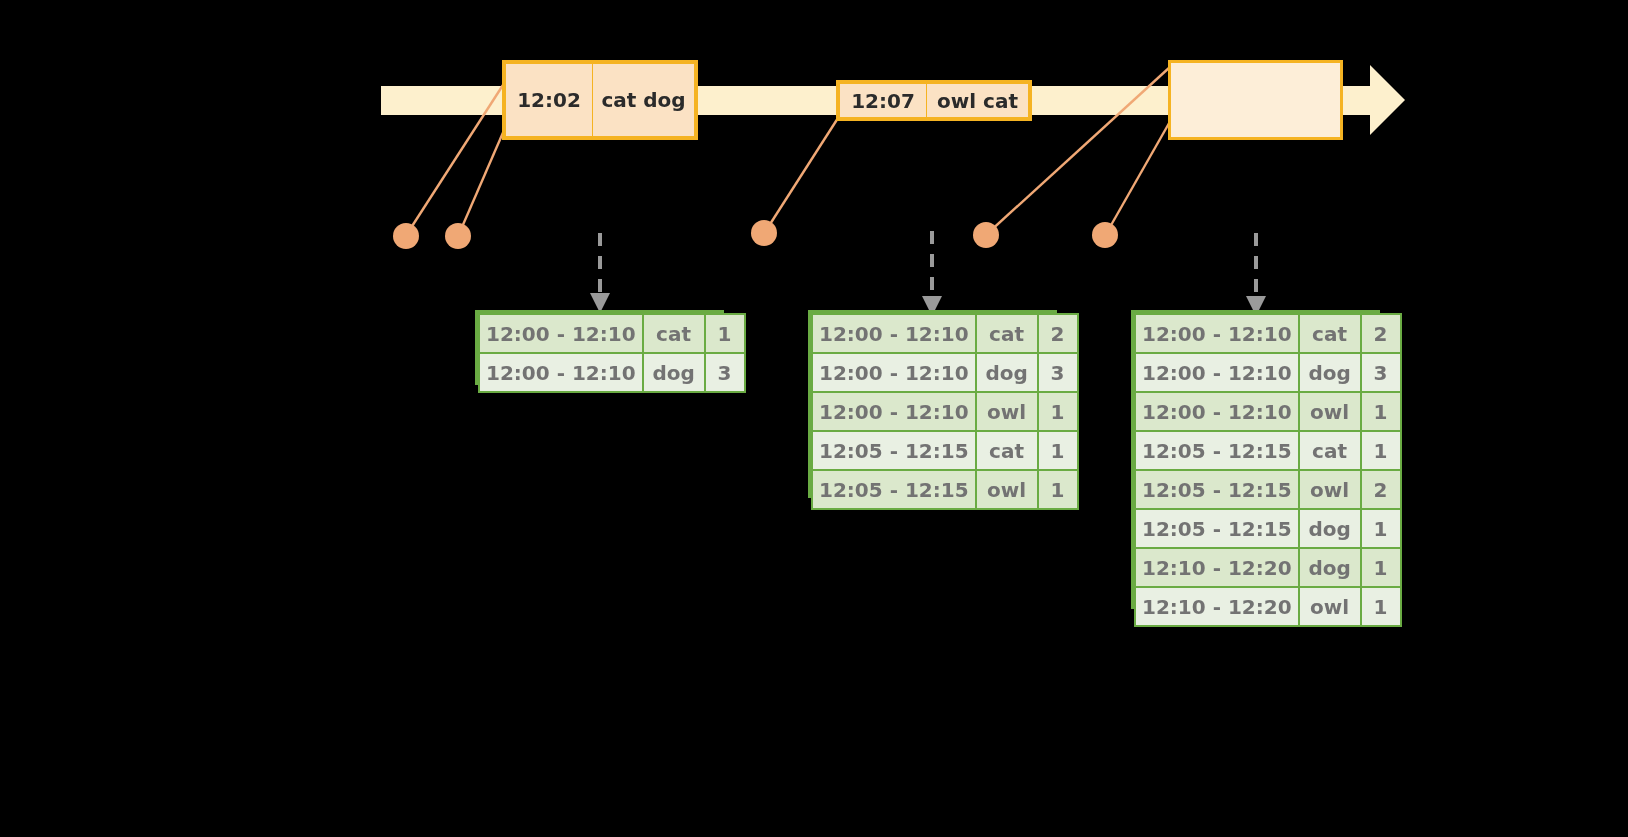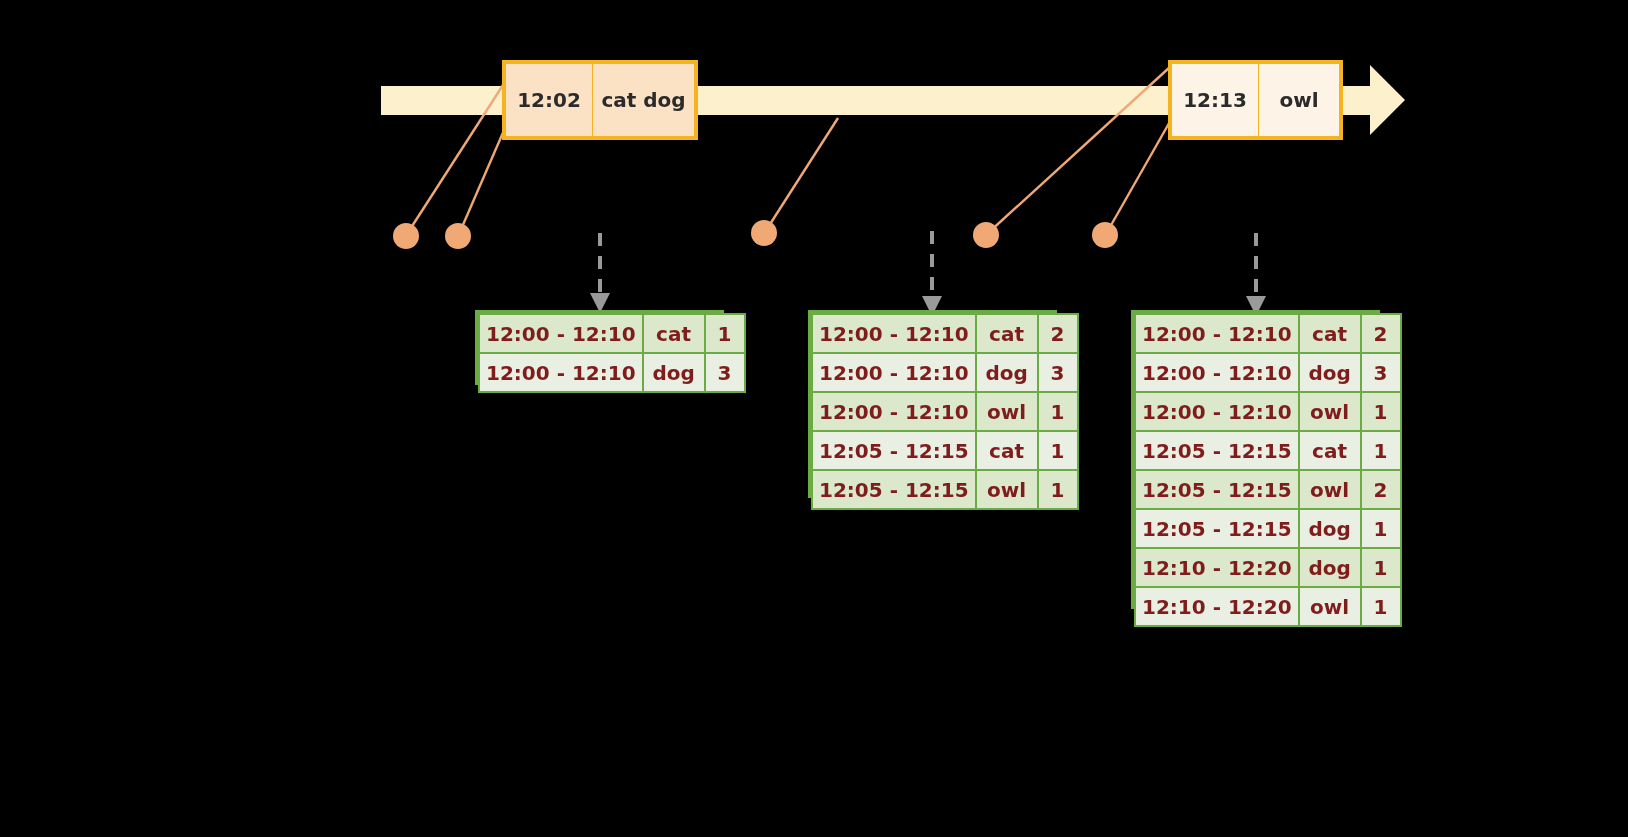--- a/index.html
+++ b/index.html
@@ -69,21 +69,21 @@
     background: #dce9ce;
     box-sizing: border-box;
   }
   .result-table table {
     border-collapse: collapse;
     width: 100%;
   }
   .result-table td {
     border: 2px solid #6aab43;
     font-size: 20px;
-    color: #7f1d1d;
+    color: #737373;
     text-align: center;
     height: 37px;
     padding: 0 6px;
     white-space: nowrap;
     font-family: "DejaVu Sans", sans-serif;
   }
   .rt-row-a td { background: #dbe8cc; }
   .rt-row-b td { background: #e9f0e3; }
   .rt-win { min-width: 138px; }
   .rt-key { min-width: 48px; }
@@ -132,28 +132,34 @@
     <table>
       <tbody>
           <tr class="ev-row-a">
         <td class="ev-time">12:02</td>
         <td class="ev-val">cat dog</td>
       </tr>
     </tbody>
       </table>
   </div>
 
+  <div class="event-table" style="left:836px; top:80px; width:196px; height:41px;">
+    <table>
+      <tbody>
+          <tr class="ev-row-a">
+        <td class="ev-time">12:07</td>
+        <td class="ev-val">owl cat</td>
+      </tr>
+    </tbody>
+      </table>
+  </div>
 
   <div class="event-table" style="left:1168px; top:60px; width:175px; height:80px;">
     <table>
       <tbody>
-      <tr class="ev-row-b">
-        <td class="ev-time">12:13</td>
-        <td class="ev-val">owl</td>
-      </tr>
     </tbody>
       </table>
   </div>
 
   <div class="result-table" style="left:475px; top:310px; width:249px; height:75px;">
     <table>
       <tbody>
           <tr class="rt-row-a">
         <td class="rt-win">12:00 - 12:10</td>
         <td class="rt-key">cat</td>

